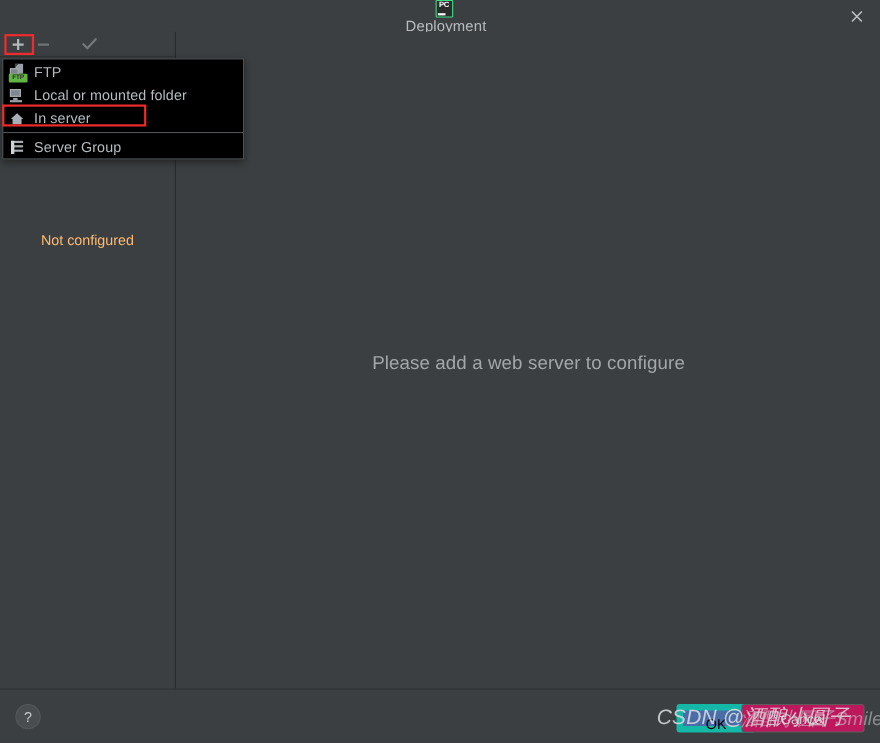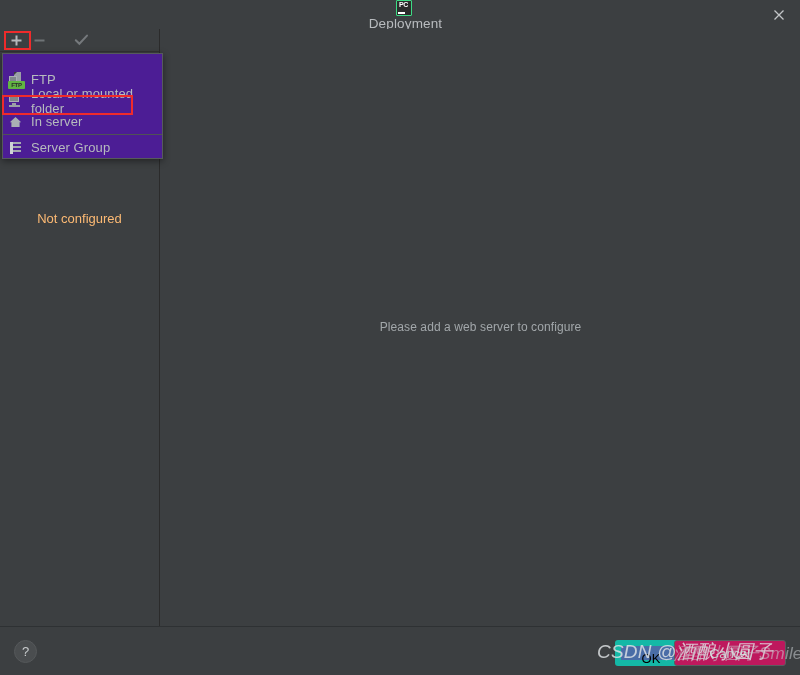--- a/index.html
+++ b/index.html
@@ -127,21 +127,21 @@
     position: absolute;
     left: 161px; top: 29px;
     width: 639px; height: 597px;
     background: #3c3f41;
   }
   .empty-msg {
     position: absolute;
     left: 0; top: 291px;
     width: 639px;
     text-align: center;
-    font-size: 12px;
+    font-size: 17px;
     color: #a2a7aa;
     letter-spacing: 0.1px;
   }
 
   
   .bottom-sep {
     position: absolute;
     left: 0; top: 626px;
     width: 800px; height: 1px;
     background: #2e3133;
@@ -189,26 +189,26 @@
     width: 112px;
     background: #be185d;
     border: 1px solid #5a5d5f;
     color: #c6c9cb;
   }
 
   
   .popup {
     position: absolute;
     left: 2px; top: 53px;
-    width: 161px;
-    background: #4c1d95;
+    width: 220px;
+    background: #000000;
     border: 1px solid #565a5c;
     box-shadow: 0 2px 7px rgba(0,0,0,0.45);
     box-sizing: border-box;
-    padding: 15px 0 0 0;
+    padding: 1px 0 0 0;
   }
   .menu-item {
     height: 21px;
     display: flex;
     align-items: center;
     padding-left: 5px;
     font-size: 13px;
     color: #b6bbbe;
     cursor: pointer;
     box-sizing: border-box;

